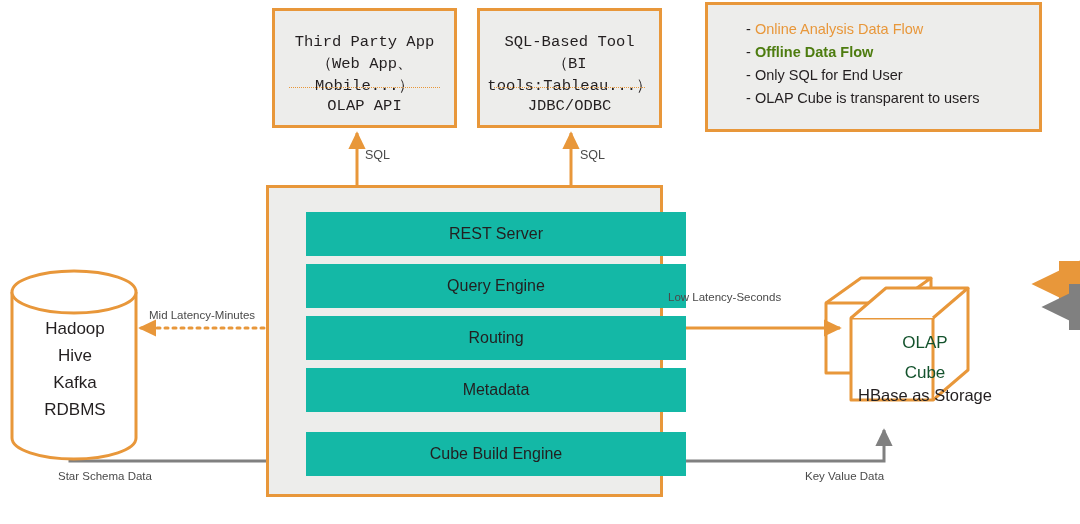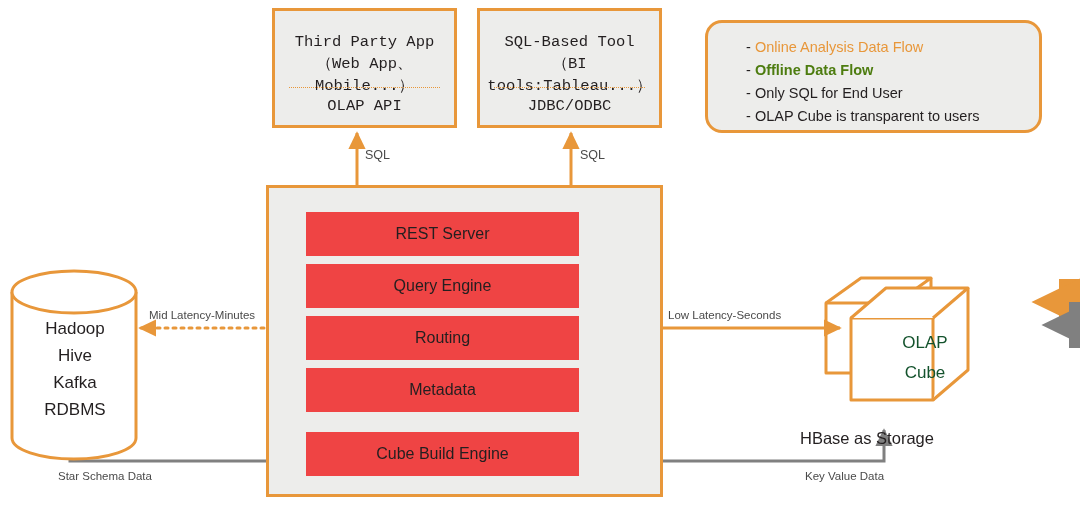--- a/index.html
+++ b/index.html
@@ -29,36 +29,36 @@
   .client-div{
     position:absolute;left:14px;right:14px;top:76px;height:0;
     border-top:1.5px dotted #e8973a;
   }
   .client-api{
     position:absolute;left:0;right:0;top:86px;
     text-align:center;font-size:15.5px;color:#231f20;
   }
 
   
-  #legend{left:705px;top:20px;width:337px;height:113px;border-radius:17px;}
+  #legend{left:705px;top:2px;width:337px;height:130px;}
   .legend-list{position:absolute;left:38px;top:13px;right:10px;}
   .legend-row{height:23px;line-height:23px;font-size:14.5px;white-space:nowrap;position:relative;}
   .legend-dash{color:#231f20;}
   .lg-online{color:#e8973a;}
   .lg-offline{color:#4d7c0f;font-weight:bold;}
   .lg-plain{color:#231f20;}
   .legend-arrow{position:absolute;top:4px;}
   #legend-arrow-online{left:205px;}
   #legend-arrow-offline{left:215px;}
 
   
   #engine{left:266px;top:185px;width:397px;height:312px;}
   .erow{
-    position:absolute;left:37px;width:273px;height:44px;
-    background:#ef4444;
+    position:absolute;left:37px;width:380px;height:44px;
+    background:#14b8a6;
     text-align:center;font-size:16px;color:#231f20;
     line-height:44px;
   }
   #erow-0{top:24px;}
   #erow-1{top:76px;}
   #erow-2{top:128px;}
   #erow-3{top:180px;}
   #erow-4{top:244px;}
 
   
@@ -68,30 +68,30 @@
   }
   #cylinder-label span{display:block;}
 
   
   #cube-label{
     position:absolute;left:870px;top:328px;width:110px;
     text-align:center;font-size:17px;line-height:30px;color:#14532d;
   }
   #cube-label span{display:block;}
   #hbase-label{
-    position:absolute;left:800px;top:429px;width:250px;
-    text-align:left;font-size:16.5px;color:#231f20;
+    position:absolute;left:800px;top:386px;width:250px;
+    text-align:center;font-size:16.5px;color:#231f20;
   }
 
   
   .edge-label{position:absolute;font-size:11.5px;color:#4a4a4a;white-space:nowrap;}
   #lbl-sql-1{left:365px;top:148px;font-size:12.5px;}
   #lbl-sql-2{left:580px;top:148px;font-size:12.5px;}
   #lbl-mid{left:149px;top:309px;}
-  #lbl-low{left:668px;top:309px;}
+  #lbl-low{left:668px;top:291px;}
   #lbl-star{left:58px;top:470px;}
   #lbl-kv{left:805px;top:470px;}
 
   svg{position:absolute;left:0;top:0;width:1080px;height:524px;overflow:visible;}
   #wires{pointer-events:none;}
 </style>
 </head>
 <body>
 
 <div id="stage">

